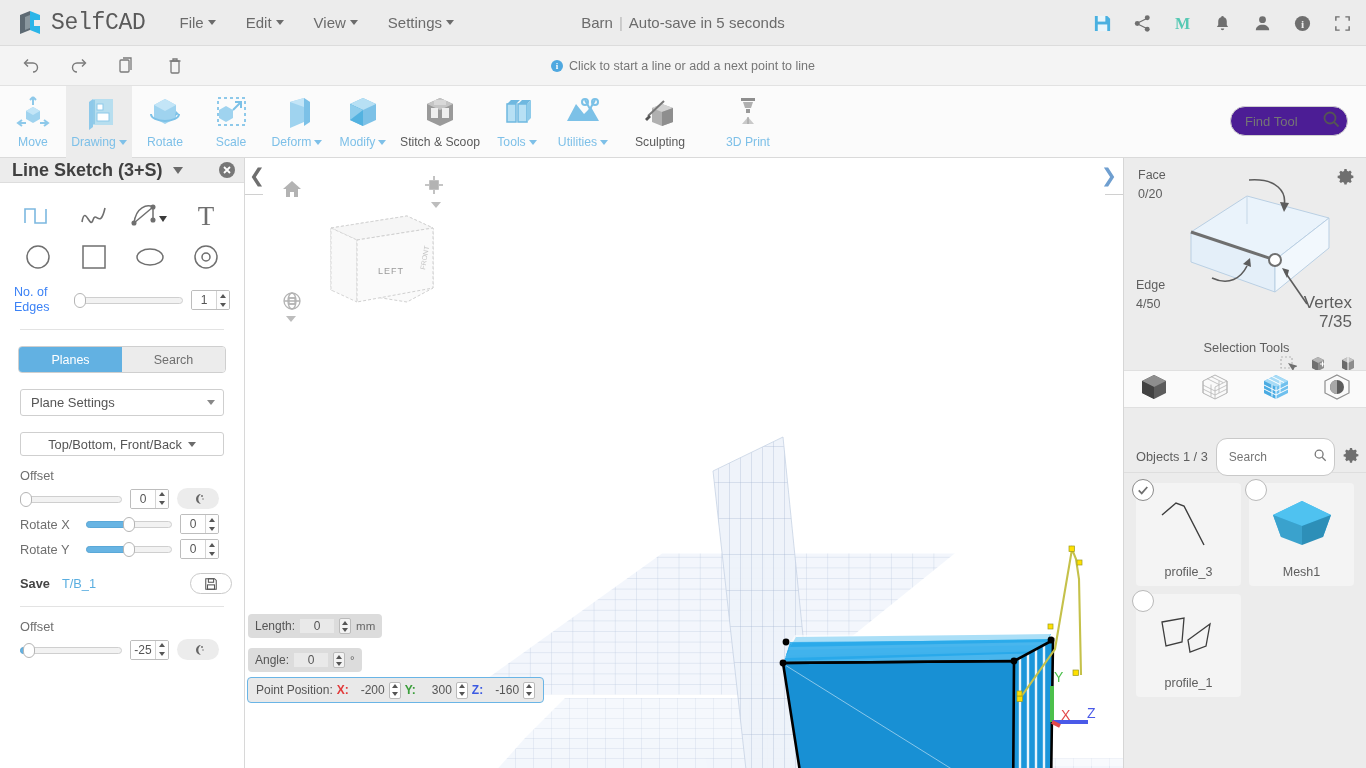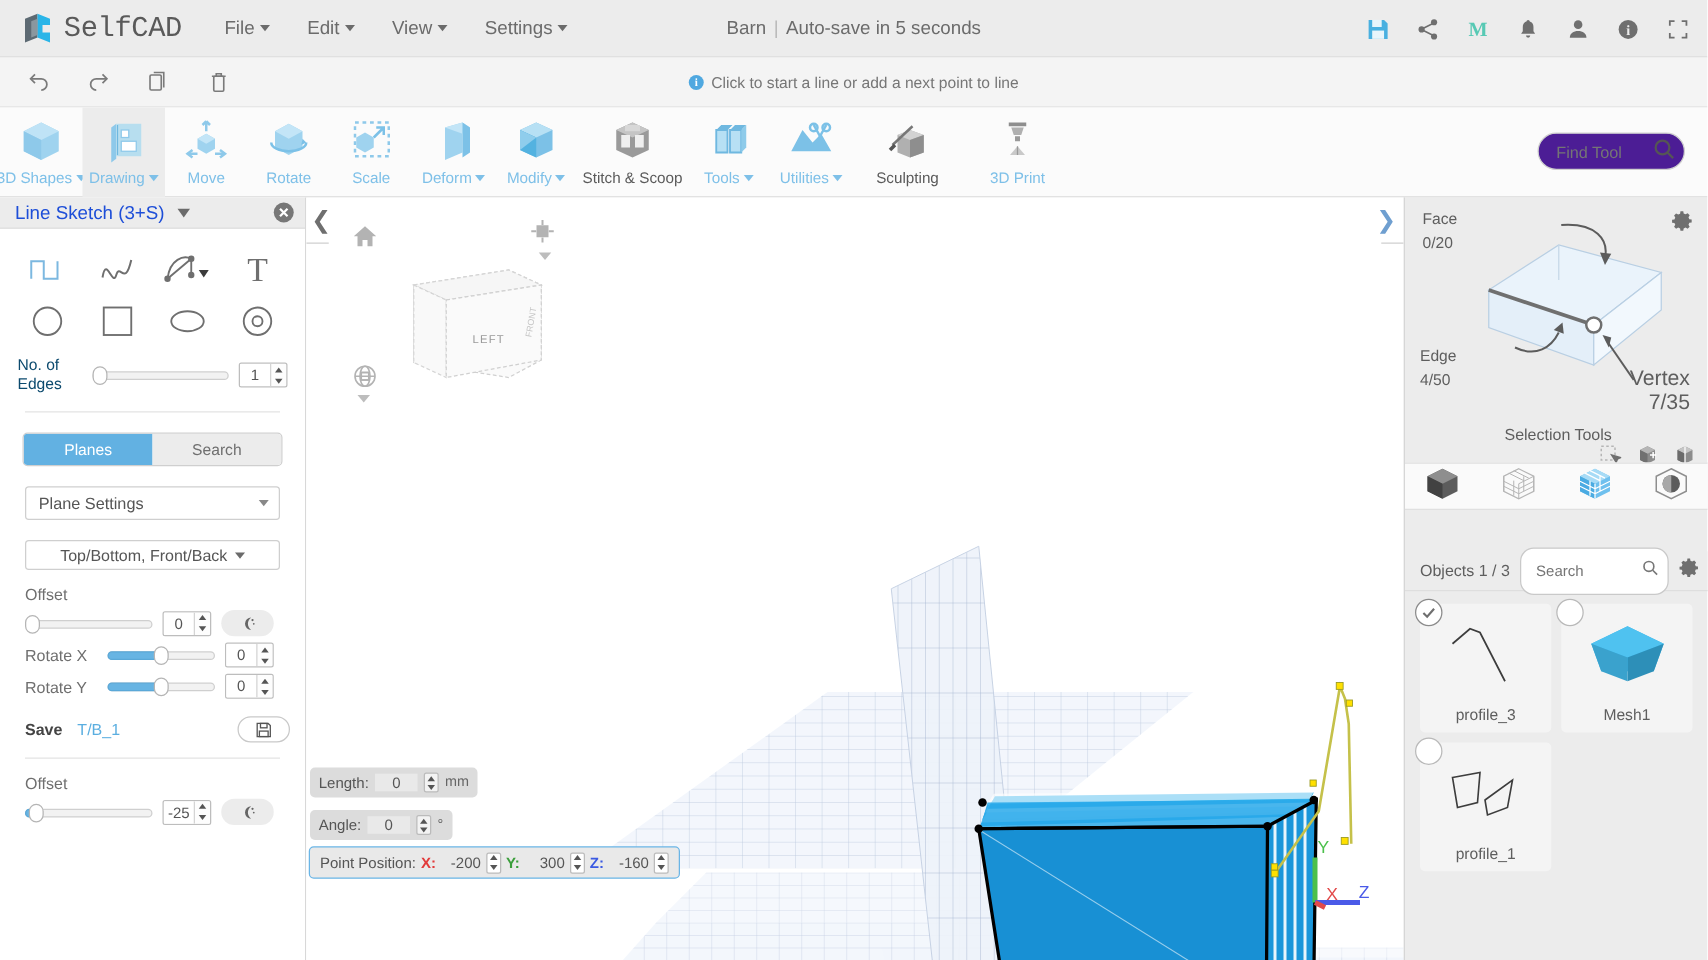--- a/index.html
+++ b/index.html
@@ -91,30 +91,30 @@
 
   
   .leftpanel {
     position: absolute; left: 0; top: 158px; width: 245px; height: 610px;
     background: #ffffff; border-right: 1px solid #d8d8d8;
   }
   .lp-header {
     height: 25px; background: #ececec; border-bottom: 1px solid #dddddd;
     display: flex; align-items: center; padding: 0 8px 0 12px;
   }
-  .lp-title { font-size: 15px; color: #1d4ed8; }
+  .lp-title { font-size: 18px; color: #404040; font-weight: bold; }
   .lp-caret { margin-left: 10px; width:0;height:0;border-left:5px solid transparent;border-right:5px solid transparent;border-top:7px solid #6b6b6b; }
   .lp-close { margin-left: auto; width: 18px; height: 18px; cursor: pointer; }
   .shape-grid {
     display: grid; grid-template-columns: repeat(4, 1fr);
     row-gap: 6px; padding: 14px 10px 4px 10px;
   }
   .shape-cell { height: 36px; display: flex; align-items: center; justify-content: center; cursor: pointer; }
   .edges-row { display: flex; align-items: center; padding: 6px 14px 0 14px; gap: 8px; }
-  .edges-label { font-size: 12.5px; color: #0c4a6e; line-height: 15px; width: 52px; }
+  .edges-label { font-size: 12.5px; color: #3b82f6; line-height: 15px; width: 52px; }
   .slider { position: relative; height: 12px; flex: 1; }
   .slider .track {
     position: absolute; top: 3px; left: 0; right: 0; height: 7px;
     background: #f2f2f2; border: 1px solid #cfcfcf; border-radius: 5px;
   }
   .slider .fill {
     position: absolute; top: 3px; left: 0; height: 7px;
     background: #67b4e3; border: 1px solid #5aa8d8; border-radius: 5px;
   }
   .slider .knob {
@@ -382,61 +382,48 @@
       </span>
     </div>
     <div class="hint">
       <span class="info-dot">i</span>
       <span>Click to start a line or add a next point to line</span>
     </div>
   </div>
 
   <div class="toolbar">
 
+
     <div class="tool">
       <span class="tool-ic">
         <svg width="40" height="38" viewBox="0 0 40 38">
-            <path d="M20 4L34 11v16L20 34 6 27V11z" fill="#9fd3ef"></path>
-            <path d="M20 4L34 11 20 18 6 11z" fill="#bfe3f6"></path>
-            <path d="M20 18v16L6 27V11z" fill="#8ec9ea"></path>
-          </svg>
-      </span>
-      <span class="tool-lb">
-          <span>3D Shapes</span>
-          <i class="caret-blue"></i>
-        </span>
+            <path d="M20 3v8M20 3l-3 3M20 3l3 3" stroke="#8ec9ea" stroke-width="2" fill="none"></path>
+            <path d="M20 13l7 4v8l-7 4-7-4v-8z" fill="#9fd3ef"></path>
+            <path d="M20 13l7 4-7 4-7-4z" fill="#c3e5f7"></path>
+            <path d="M9 32l-4-3 4-3M31 32l4-3-4-3" stroke="#8ec9ea" stroke-width="2" fill="none"></path>
+            <path d="M5 29h8M27 29h8" stroke="#8ec9ea" stroke-width="2"></path>
+          </svg>
+      </span>
+      <span class="tool-lb">Move</span>
     </div>
 
     <div class="tool active">
       <span class="tool-ic">
         <svg width="40" height="38" viewBox="0 0 40 38">
             <path d="M10 8l4-3v28l-4 3z" fill="#8ec9ea"></path>
             <rect x="14" y="5" width="20" height="26" fill="#b7deef"></rect>
             <rect x="18" y="10" width="6" height="6" fill="#fff" stroke="#8ec9ea"></rect>
             <rect x="18" y="19" width="12" height="8" fill="#fff" stroke="#8ec9ea"></rect>
             <path d="M15 6v24" stroke="#6fb8e0"></path>
           </svg>
       </span>
       <span class="tool-lb">
           <span>Drawing</span>
           <i class="caret-blue"></i>
         </span>
-    </div>
-
-    <div class="tool">
-      <span class="tool-ic">
-        <svg width="40" height="38" viewBox="0 0 40 38">
-            <path d="M20 3v8M20 3l-3 3M20 3l3 3" stroke="#8ec9ea" stroke-width="2" fill="none"></path>
-            <path d="M20 13l7 4v8l-7 4-7-4v-8z" fill="#9fd3ef"></path>
-            <path d="M20 13l7 4-7 4-7-4z" fill="#c3e5f7"></path>
-            <path d="M9 32l-4-3 4-3M31 32l4-3-4-3" stroke="#8ec9ea" stroke-width="2" fill="none"></path>
-            <path d="M5 29h8M27 29h8" stroke="#8ec9ea" stroke-width="2"></path>
-          </svg>
-      </span>
-      <span class="tool-lb">Move</span>
     </div>
 
     <div class="tool">
       <span class="tool-ic">
         <svg width="40" height="38" viewBox="0 0 40 38">
             <path d="M20 5l11 6v13l-11 6-11-6V11z" fill="#9fd3ef"></path>
             <path d="M20 5l11 6-11 6-11-6z" fill="#c3e5f7"></path>
             <path d="M6 20a14 7 0 0028 0" stroke="#7cc1e7" stroke-width="2" fill="none"></path>
             <path d="M31 17l3 3-4 2" fill="#7cc1e7"></path>
           </svg>

